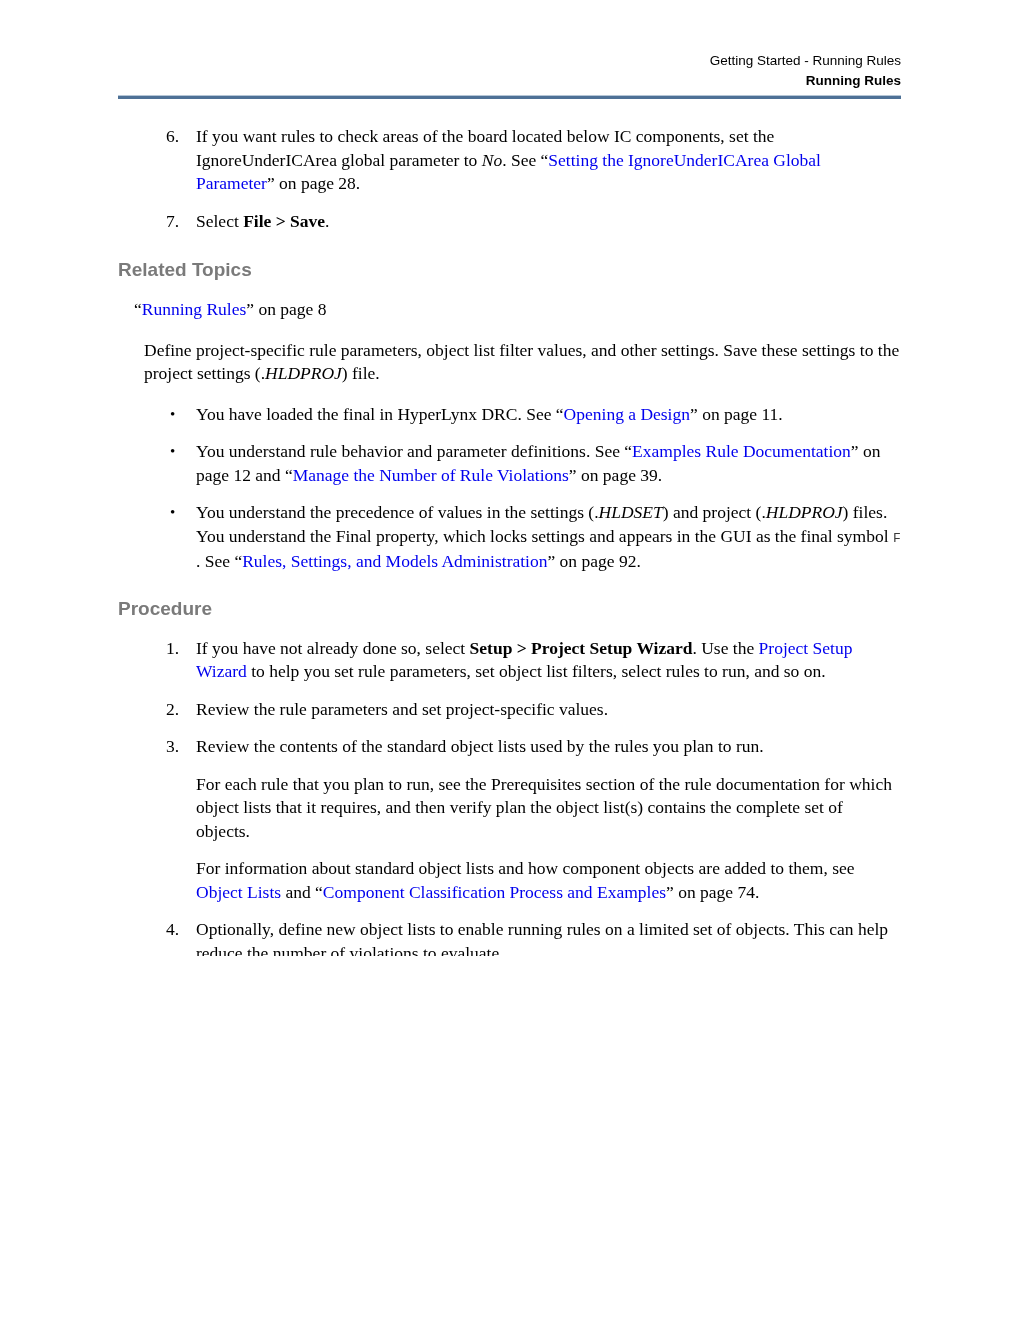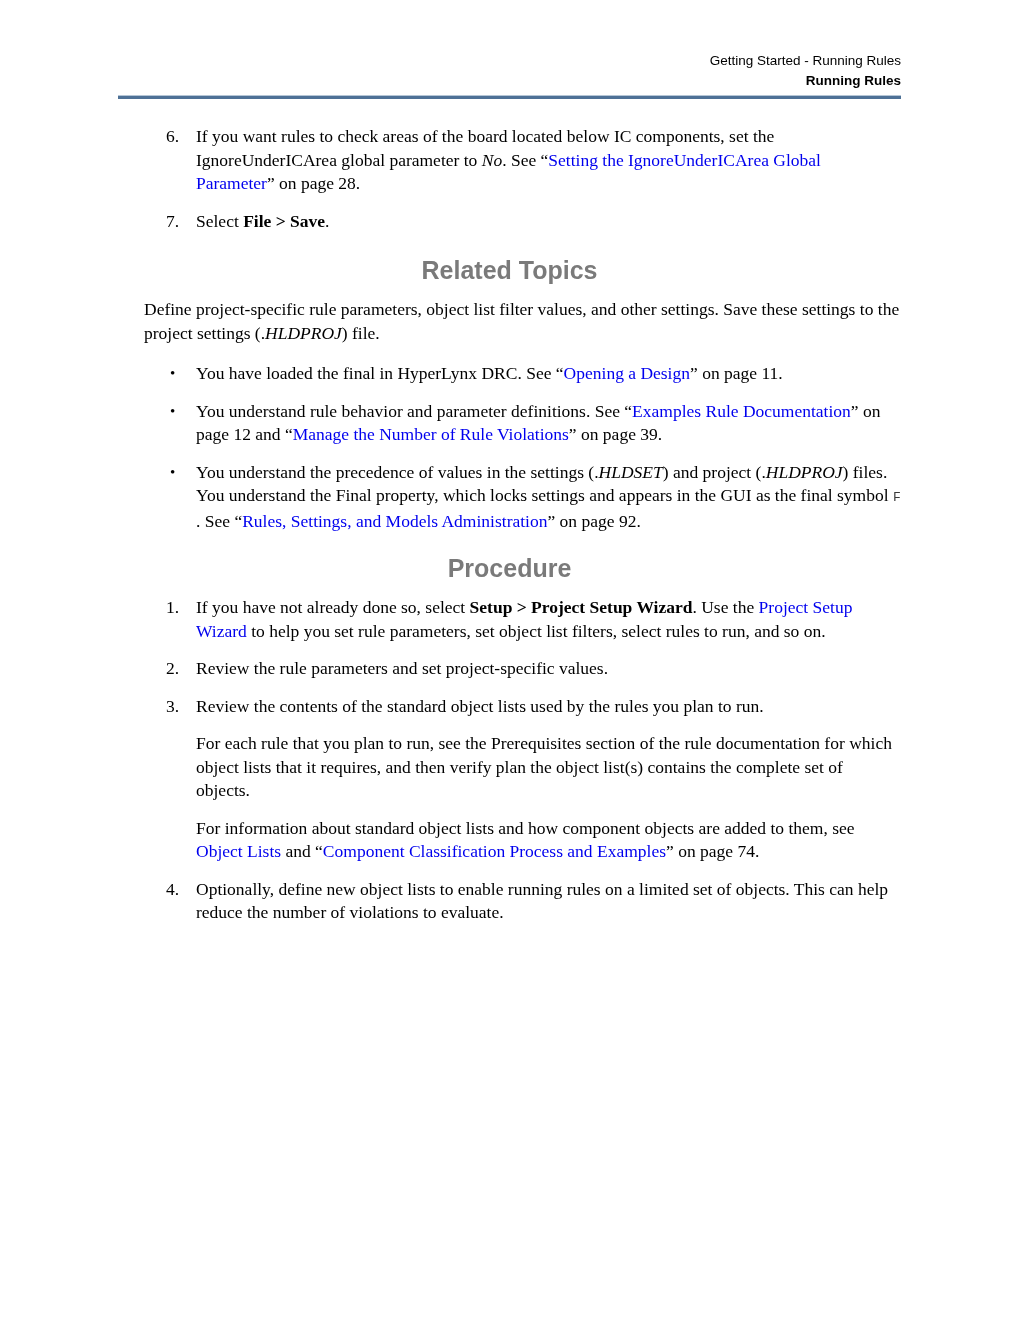--- a/index.html
+++ b/index.html
@@ -65,24 +65,23 @@
   .item-text{flex:1;}
   .sub-para{
     margin-left:78px;
     margin-bottom:14px;
   }
   .steps-list{margin-top:26px;}
   
   .section-heading{
     font-family:"Liberation Sans","DejaVu Sans",sans-serif;
     font-weight:bold;
-    font-size:25px;
+    font-size:19px;
     line-height:22px;
     color:var(--heading-gray);
-    text-align:center;
   }
   .h-related{margin-top:26px;}
   .related-link-line{
     margin-top:17px;
     margin-left:16px;
   }
   .main-title{
     font-family:"Liberation Sans","DejaVu Sans",sans-serif;
     font-weight:bold;
     font-size:29px;
@@ -146,20 +145,21 @@
           <span class="marker">6.</span>
           <div class="item-text"><span class="seg-p">If you want rules to check areas of the board located below IC components, set the IgnoreUnderICArea global parameter to </span><span class="seg-i">No</span><span class="seg-p">. See “</span><span class="seg-l">Setting the IgnoreUnderICArea Global Parameter</span><span class="seg-p">” on page 28.</span></div>
         </div>
         <div class="num-item">
           <span class="marker">7.</span>
           <div class="item-text"><span class="seg-p">Select </span><span class="seg-b">File &gt; Save</span><span class="seg-p">.</span></div>
         </div>
       </div>
 
       <h2 class="section-heading h-related">Related Topics</h2>
+      <div class="related-link-line"><span class="seg-p">“</span><span class="seg-l">Running Rules</span><span class="seg-p">” on page 8</span></div>
 
 
       <p class="intro-para"><span class="seg-p">Define project-specific rule parameters, object list filter values, and other settings. Save these settings to the project settings (.</span><span class="seg-i">HLDPROJ</span><span class="seg-p">) file.</span></p>
 
 
       <div class="bullet-list">
         <div class="bullet-item">
           <span class="marker">•</span>
           <div class="item-text"><span class="seg-p">You have loaded the final in HyperLynx DRC. See “</span><span class="seg-l">Opening a Design</span><span class="seg-p">” on page 11.</span></div>
         </div>

